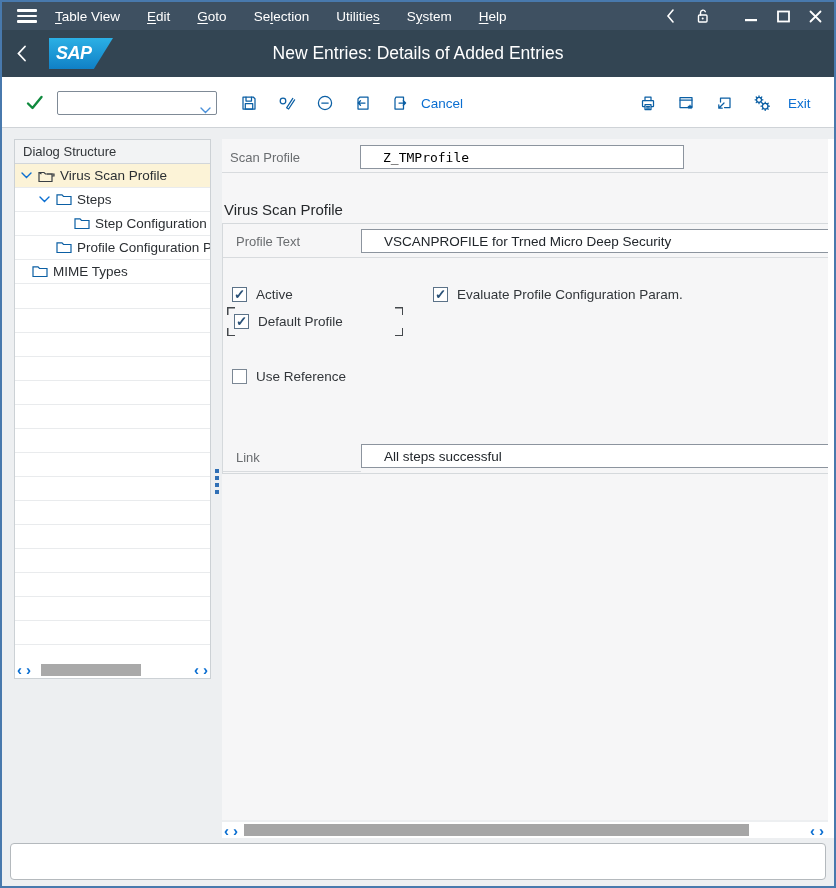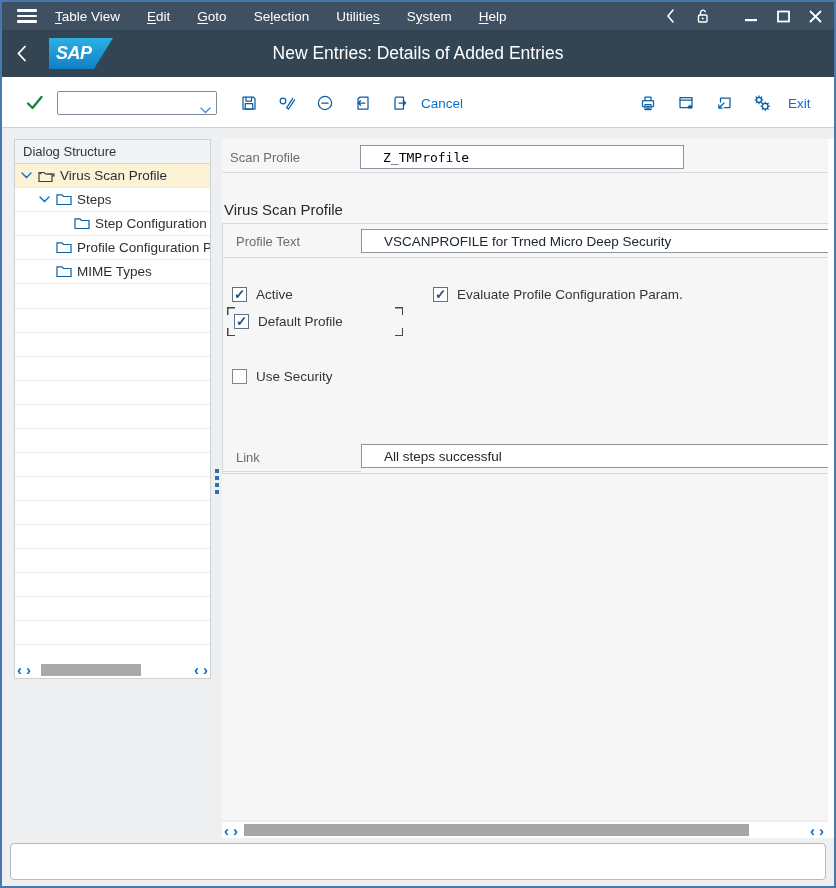--- a/index.html
+++ b/index.html
@@ -262,21 +262,21 @@
       </div>
 
       <div class="trow" style="padding-left:24px">
         <span class="tspacer"></span>
         <svg width="16" height="13" viewBox="0 0 16 13" fill="none" stroke="#0b5fa4" stroke-width="1.2" style="margin-right:5px;flex:0 0 auto">
             <path d="M1 11.5 V1.8 H6 L7.5 3.5 H15 V11.5 Z"></path>
           </svg>
         <span>Profile Configuration Pa</span>
       </div>
 
-      <div class="trow" style="padding-left:24px">
+      <div class="trow" style="">
         <span class="tspacer"></span>
         <svg width="16" height="13" viewBox="0 0 16 13" fill="none" stroke="#0b5fa4" stroke-width="1.2" style="margin-right:5px">
             <path d="M1 11.5 V1.8 H6 L7.5 3.5 H15 V11.5 Z"></path>
           </svg>
         <span>MIME Types</span>
       </div>
 
       <div class="tree-empty"></div>
 
       <div class="tree-sb">
@@ -317,21 +317,21 @@
         <span class="cb-label" style="left:33px; top:63px">Active</span>
 
         <div class="cb checked" style="left:210px; top:63px"></div>
         <span class="cb-label" style="left:234px; top:63px">Evaluate Profile Configuration Param.</span>
 
         <div class="focus-frame"></div>
         <div class="cb checked" style="left:11px; top:90px"></div>
         <span class="cb-label" style="left:35px; top:90px">Default Profile</span>
 
         <div class="cb" style="left:9px; top:145px"></div>
-        <span class="cb-label" style="left:33px; top:145px">Use Security</span>
+        <span class="cb-label" style="left:33px; top:145px">Use Reference</span>
 
         <span class="flabel" style="left:13px; top:226px">Link</span>
         <div class="finput fvalue" style="left:138px; top:220px; width:474px">
             <span>All steps successful</span>
           </div>
         <div class="divider" style="left:0; width:138px; top:247px"></div>
       </div>
     </div>
 
     <div class="vstrip"></div>

